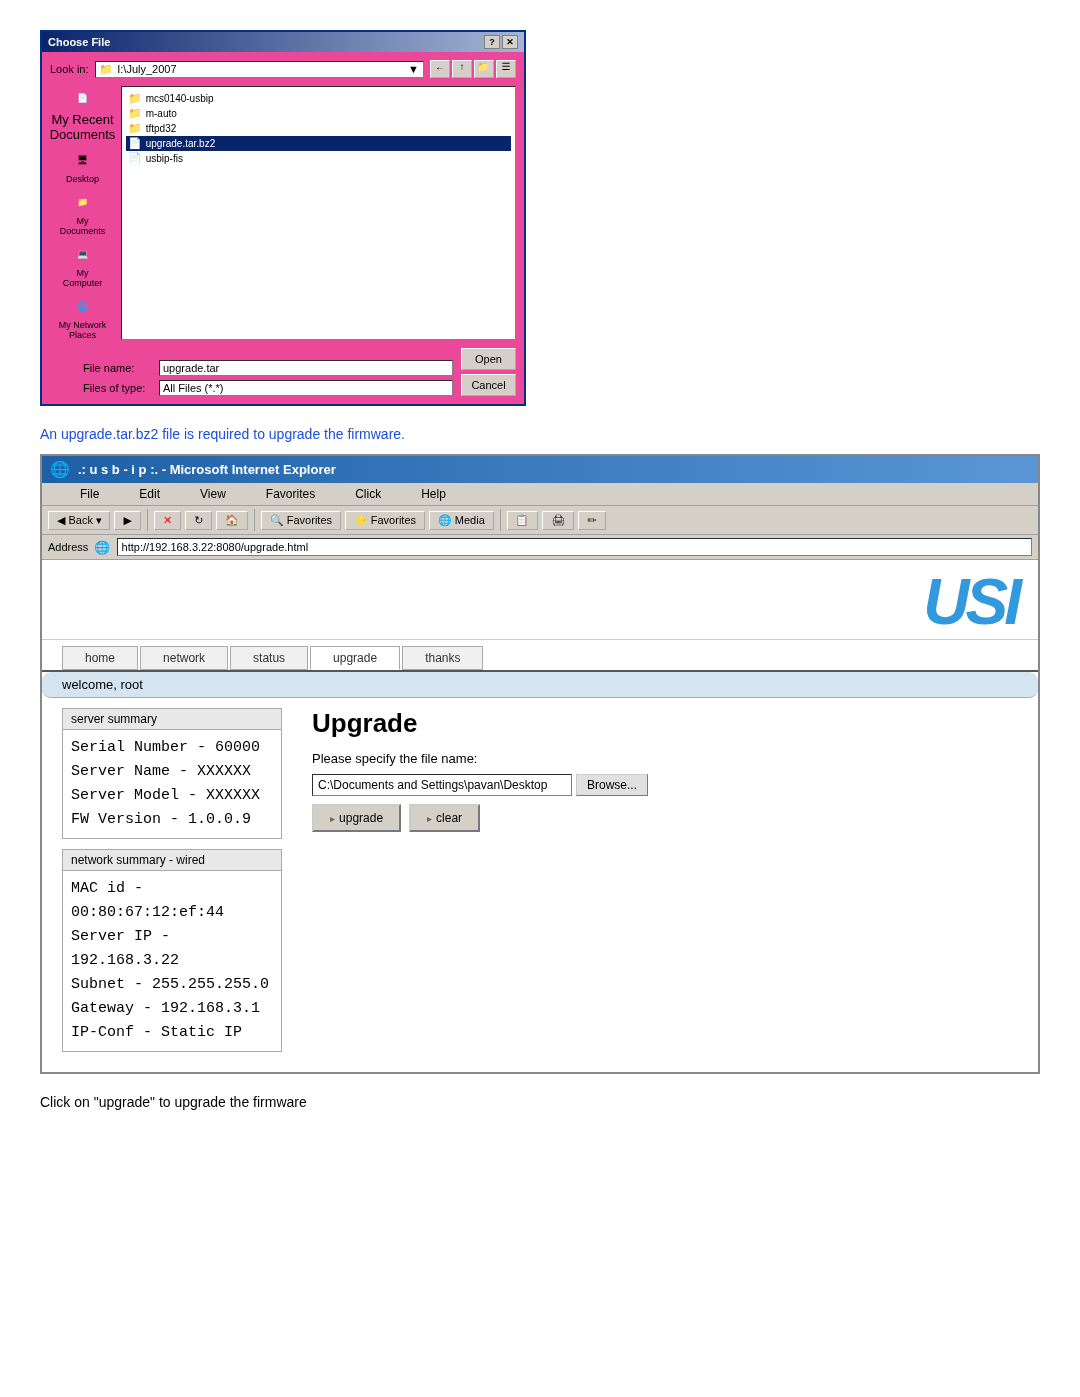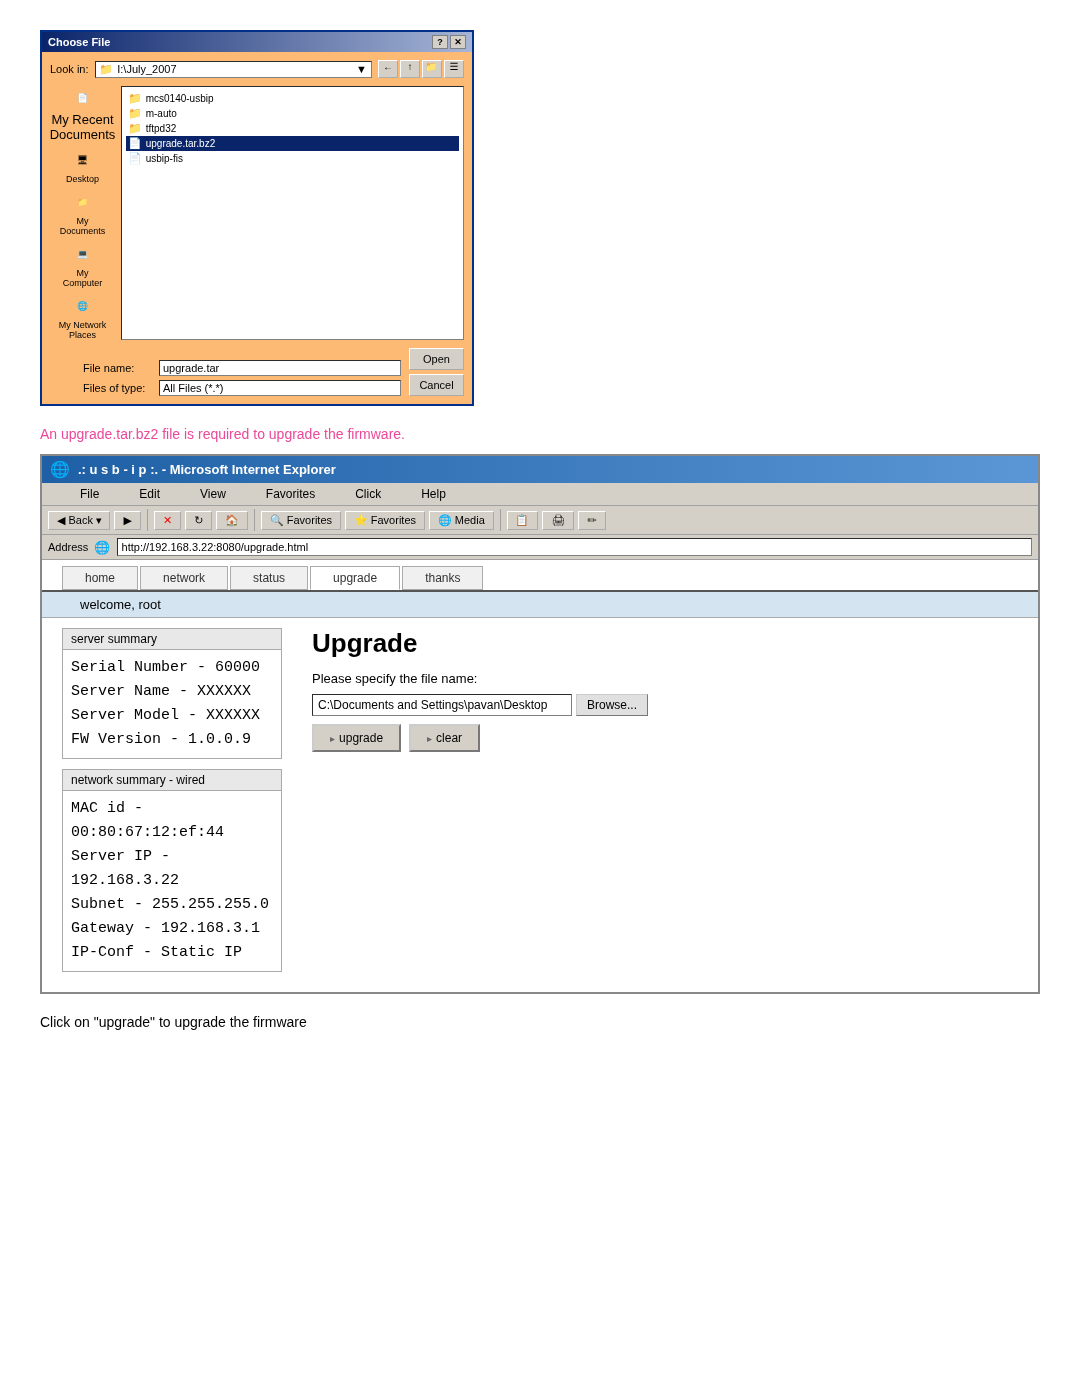--- a/index.html
+++ b/index.html
@@ -8,23 +8,23 @@
       font-family: Arial, sans-serif;
       font-size: 13px;
       color: #000;
       width: 1080px;
       min-height: 1397px;
       padding: 30px 40px;
     }
 
     
     .file-dialog {
-      width: 434px;
+      width: 486px;
       border: 2px solid #003087;
-      background: #fdba74;
+      background: #ec4899;
       margin-bottom: 20px;
     }
     .dialog-titlebar {
       background: linear-gradient(to right, #0a246a, #a6b5d7);
       color: white;
       padding: 3px 6px;
       display: flex;
       justify-content: space-between;
       align-items: center;
       font-size: 11px;
@@ -170,21 +170,21 @@
       border: 1px outset #fff;
       font-size: 11px;
       cursor: pointer;
       text-align: center;
     }
 
     
     .instruction-text {
       font-size: 14px;
       margin: 16px 0 12px 0;
-      color: #ec4899;
+      color: #1d4ed8;
     }
 
     
     .ie-window {
       border: 2px solid #888;
       margin-bottom: 20px;
       background: #fff;
     }
     .ie-titlebar {
       background: linear-gradient(to right, #1e5fa5, #5b97d6);
@@ -291,23 +291,24 @@
       cursor: pointer;
       background: #f0f0f0;
       color: #333;
     }
     .usi-nav-item.active {
       background: #fff;
       border-bottom: 1px solid #fff;
     }
     .usi-welcome {
       background: #d4e4f0;
-      padding: 5px 38px;
+      padding: 5px 20px;
       font-size: 13px;
       border-bottom: 1px solid #aaa;
+      border-radius: 9px;
     }
     .usi-main {
       display: flex;
       padding: 10px 20px;
       gap: 30px;
       min-height: 200px;
     }
     .usi-left {
       width: 220px;
       flex-shrink: 0;
@@ -513,20 +514,23 @@
     <button class="ie-toolbar-btn">🖨</button>
     <button class="ie-toolbar-btn">✏</button>
   </div>
   <div class="ie-address-bar">
     <span class="ie-address-label">Address</span>
     <span>🌐</span>
     <input class="ie-address-input" value="http://192.168.3.22:8080/upgrade.html" style="">
   </div>
 
   <div class="ie-content">
+    <div class="usi-header">
+      <div class="usi-logo">USI</div>
+    </div>
     <div class="usi-nav">
       <div class="usi-nav-item">home</div>
       <div class="usi-nav-item">network</div>
       <div class="usi-nav-item">status</div>
       <div class="usi-nav-item active">upgrade</div>
       <div class="usi-nav-item">thanks</div>
     </div>
     <div class="usi-welcome">
       <span>welcome, root</span>
     </div>

